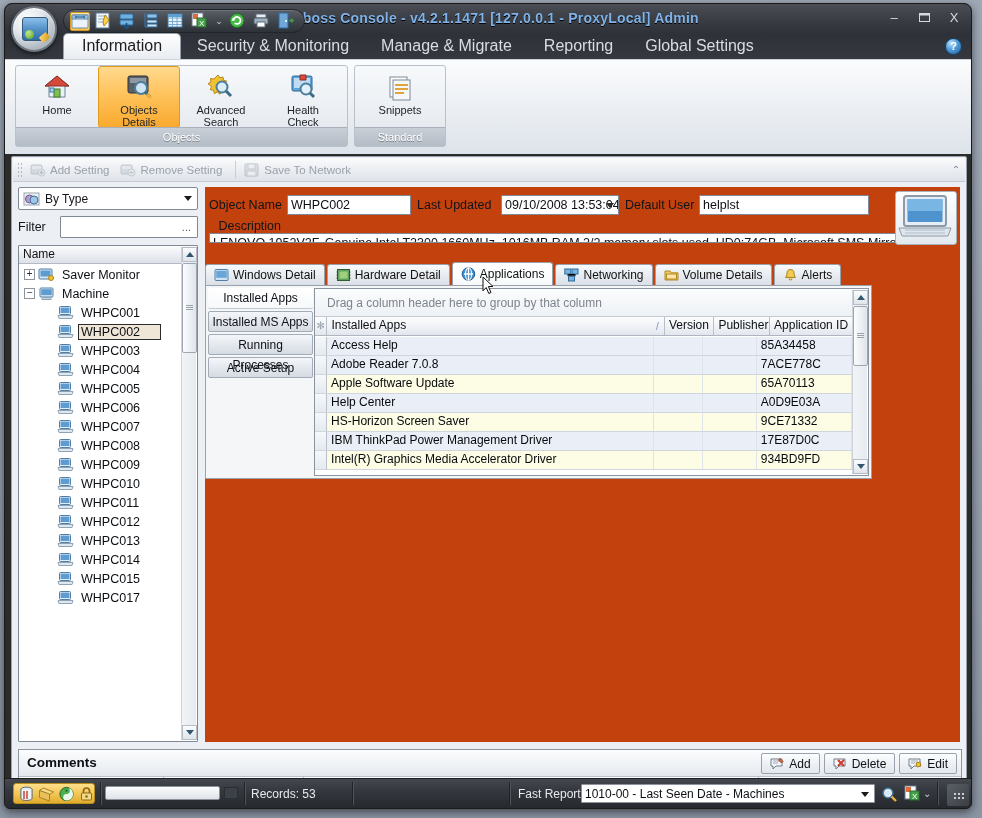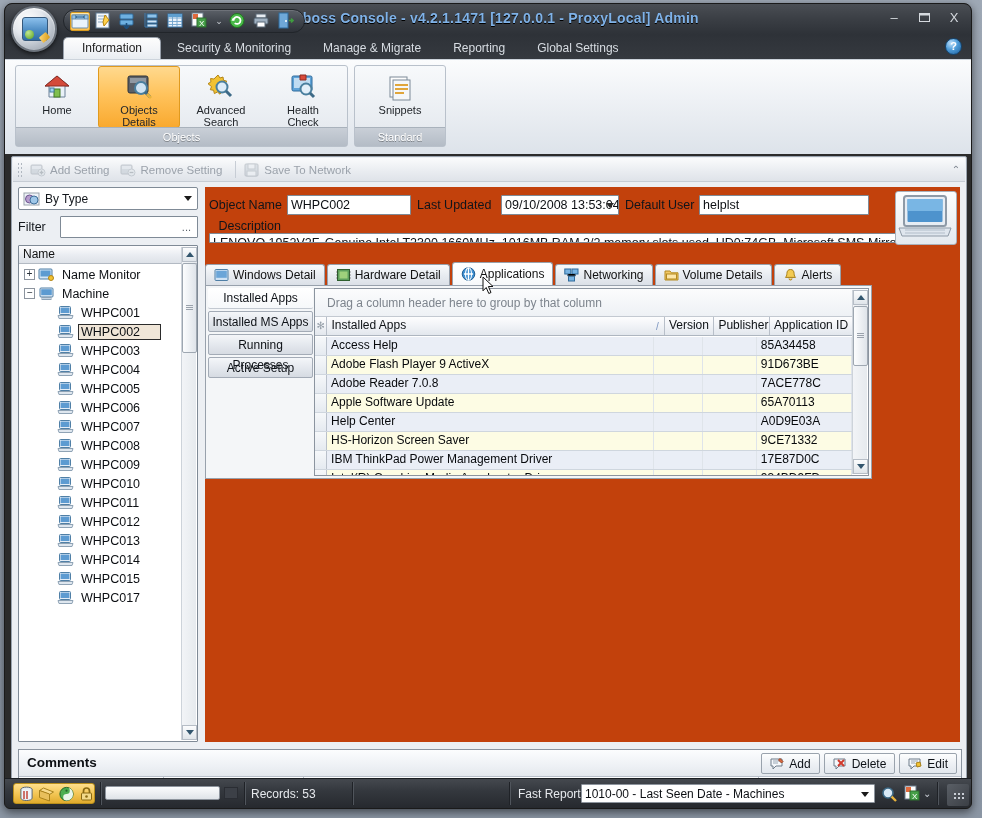--- a/index.html
+++ b/index.html
@@ -92,21 +92,21 @@
     color: #aeb5bd; font-size: 11px;
   }
 
   
   .menutabs {
     position: absolute; left: 58px; top: 32px; height: 23px;
     display: flex; align-items: flex-end;
   }
   .mtab {
     padding: 3px 16px 4px 16px;
-    font-size: 12px; color: #d8dde3;
+    font-size: 16px; color: #d8dde3;
     cursor: default; white-space: nowrap;
   }
   .mtab.active {
     background: linear-gradient(180deg,#fdfdfd 0%, #f2f4f7 60%, #e9edf1 100%);
     color: #1d1d1d;
     border: 1px solid #98a0ab; border-bottom: none;
     border-radius: 5px 5px 0 0;
     padding: 3px 18px 4px 18px;
     font-weight: normal;
   }
@@ -649,21 +649,21 @@
         <div class="tree-body">
           <div class="tnode">
             <span class="exp">+</span>
             <span class="tico">
               <svg width="17" height="15" viewBox="0 0 17 15">
                     <rect x="1" y="2" width="13" height="10" rx="1" fill="#d4e6f6" stroke="#4f7fa6"></rect>
                     <rect x="2.5" y="3.5" width="10" height="6" fill="#5d9bd1"></rect>
                     <circle cx="13" cy="11" r="2.5" fill="#f2c231" stroke="#b38518"></circle>
                   </svg>
             </span>
-            <span class="tlbl">Name Monitor</span>
+            <span class="tlbl">Saver Monitor</span>
           </div>
           <div class="tnode">
             <span class="exp">−</span>
             <span class="tico">
               <svg width="17" height="15" viewBox="0 0 17 15">
                     <rect x="2" y="2" width="13" height="9" rx="1" fill="#e4edf6" stroke="#4f7fa6"></rect>
                     <rect x="3.2" y="3.2" width="10.6" height="6" fill="#5d9bd1"></rect>
                     <rect x="4" y="11.5" width="9" height="2" fill="#c7d5e2" stroke="#8fa3b5"></rect>
                   </svg>
             </span>
@@ -940,27 +940,20 @@
             <div class="gh" style="width:62px;">Publisher</div>
             <div class="gh" style="width:110px;">Application ID</div>
           </div>
           <div class="grows" id="grid-rows">
                 <div class="grow odd">
                   <div class="gc ind"></div>
                   <div class="gc" style="width: 382px;">Access Help</div>
                   <div class="gc" style="width: 55px;"></div>
                   <div class="gc" style="width: 62px;"></div>
                   <div class="gc" style="width: 110px;">85A34458</div>
-                </div>
-                <div class="grow even">
-                  <div class="gc ind"></div>
-                  <div class="gc" style="width: 382px;">Adobe Flash Player 9 ActiveX</div>
-                  <div class="gc" style="width: 55px;"></div>
-                  <div class="gc" style="width: 62px;"></div>
-                  <div class="gc" style="width: 110px;">91D673BE</div>
                 </div>
                 <div class="grow odd">
                   <div class="gc ind"></div>
                   <div class="gc" style="width: 382px;">Adobe Reader 7.0.8</div>
                   <div class="gc" style="width: 55px;"></div>
                   <div class="gc" style="width: 62px;"></div>
                   <div class="gc" style="width: 110px;">7ACE778C</div>
                 </div>
                 <div class="grow even">
                   <div class="gc ind"></div>

